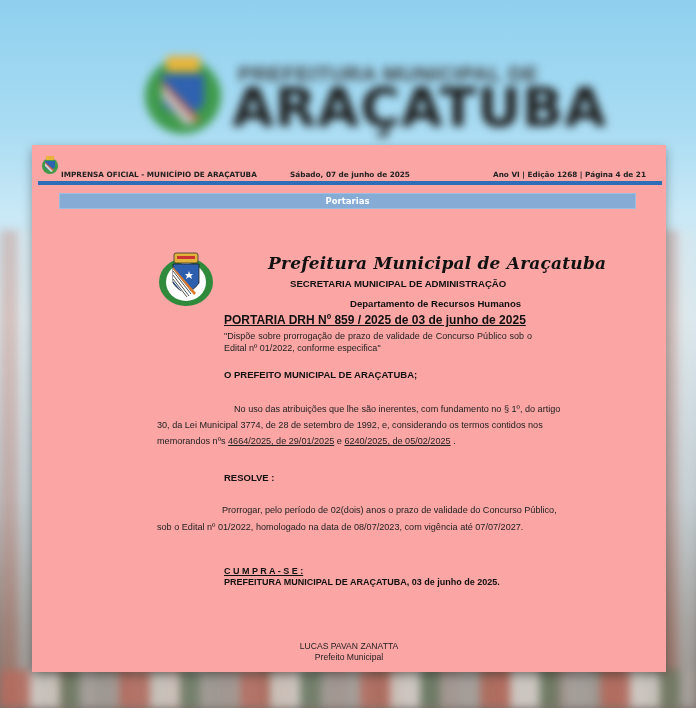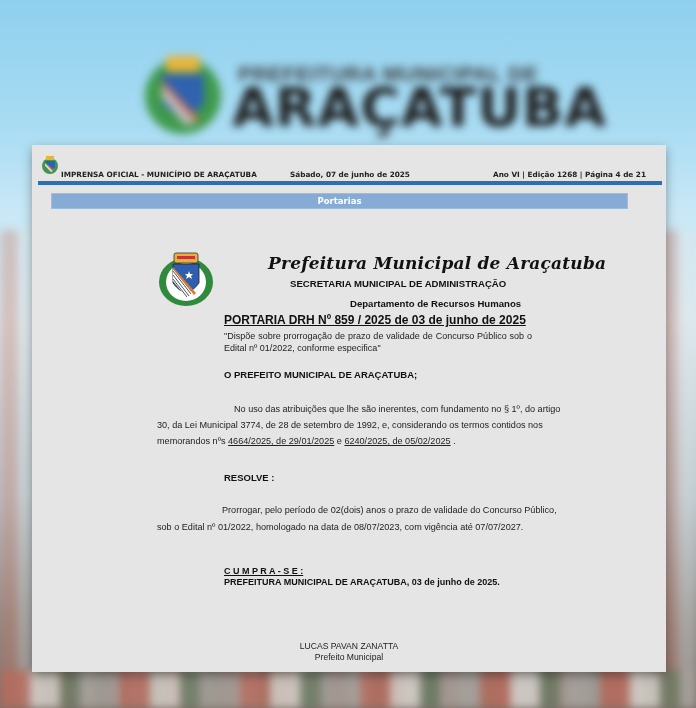--- a/index.html
+++ b/index.html
@@ -34,41 +34,41 @@
   }
   .bg-city-bottom {
     position: absolute; left: 0; top: 670px; width: 696px; height: 38px;
     background: repeating-linear-gradient(90deg, #b86b5d 0 30px, #d8d2cc 30px 60px, #6b7b63 60px 80px, #a6a09b 80px 120px);
     opacity: 0.8;
   }
 
   
   .page {
     position: absolute; left: 32px; top: 145px; width: 634px; height: 527px;
-    background: #e5e5e5;
+    background: #fca5a5;
     box-shadow: 0 4px 10px rgba(0,0,0,0.35);
   }
   .hdr {
     position: absolute; left: 6px; top: 10px; width: 622px; height: 26px;
   }
   .hdr-crest { position: absolute; left: 2px; top: 0; width: 20px; height: 20px; }
   .hdr-left, .hdr-mid, .hdr-right {
     position: absolute; top: 15px;
     font-family: "DejaVu Sans", sans-serif; font-weight: 700;
     font-size: 7.3px; color: #222;
     white-space: nowrap;
   }
   .hdr-left { left: 23px; }
   .hdr-mid { left: 252px; }
   .hdr-right { right: 14px; }
   .hdr-rule {
     position: absolute; left: 6px; top: 36px; width: 624px; height: 4px; background: #2f6db6;
   }
   .section-bar {
-    position: absolute; left: 19px; top: 48px; width: 577px; height: 16px;
+    position: absolute; left: 27px; top: 48px; width: 577px; height: 16px;
     background: #86acd6;
     border: 1px solid #9cbde0;
     color: #ffffff;
     font-family: "DejaVu Sans", sans-serif; font-weight: 700; font-size: 8.5px;
     text-align: center; line-height: 14px;
   }
 
   .letterhead-crest { position: absolute; left: 124px; top: 106px; width: 60px; height: 56px; }
   .letterhead-title {
     position: absolute; left: 236px; top: 108px;

